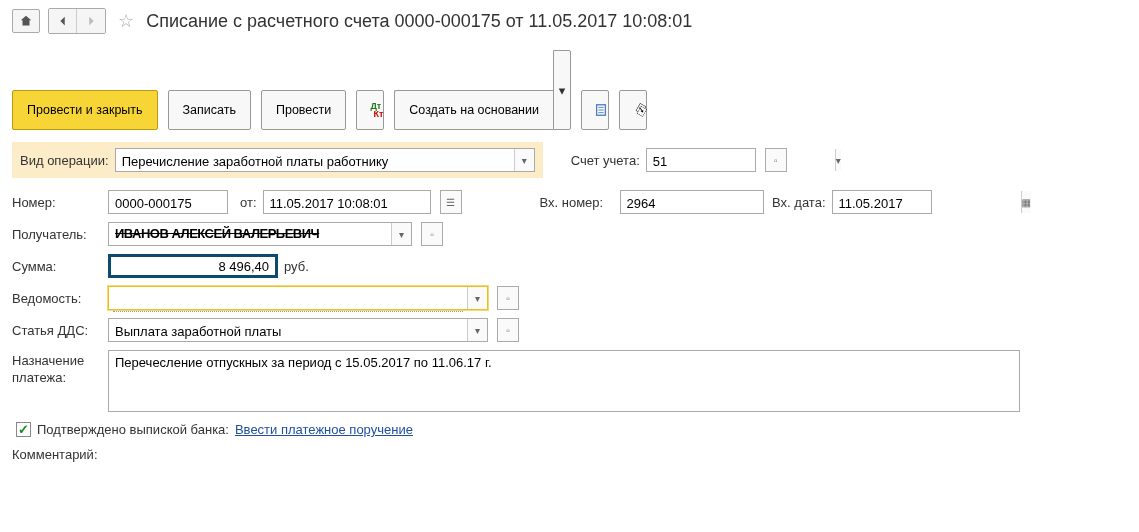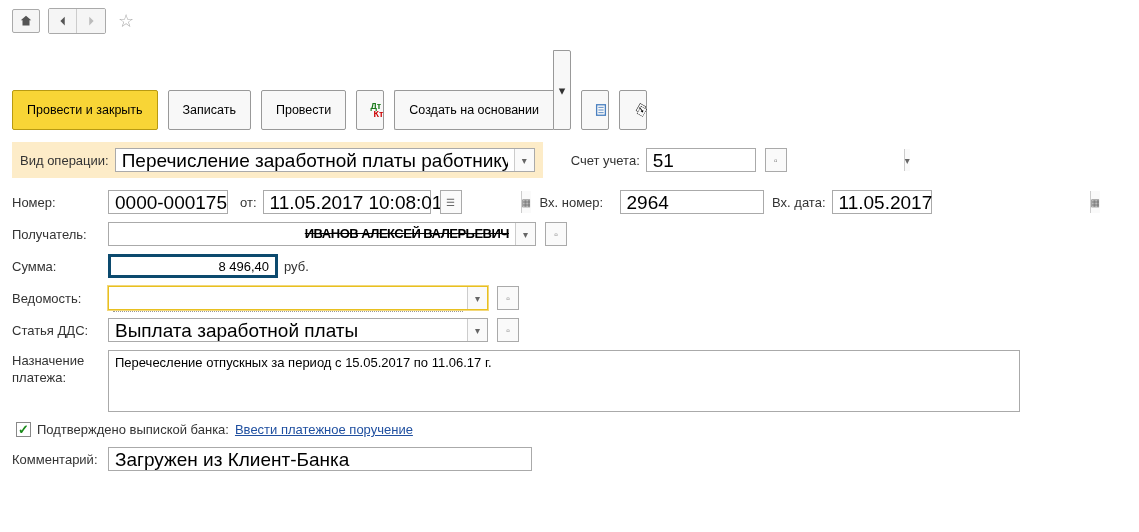--- a/index.html
+++ b/index.html
@@ -22,21 +22,21 @@
 .dtct .d { color: #1a7a1a; }
 .dtct .c { color: #c00; }
 .form { padding: 4px 12px; }
 .row { display: flex; align-items: center; margin-bottom: 8px; gap: 6px; }
 .operation-row { background: #fdecc8; padding: 6px 8px; margin-bottom: 12px; display: inline-flex; align-items: center; gap: 6px; }
 .label { font-size: 13px; color: #333; }
 .label-col { width: 90px; flex-shrink: 0; }
 .label-col2 { width: 56px; text-align: right; flex-shrink: 0; }
 .input-group { display: flex; align-items: stretch; border: 1px solid #aaa; background: #fff; height: 24px; }
 .input-group.focused { border: 1px solid #e8c020; box-shadow: 0 0 0 1px #f3d87a; }
-.input-group input { border: none; outline: none; padding: 12px 6px; font-size: 19px; background: transparent; }
+.input-group input { border: none; outline: none; padding: 12px 6px; font-size: 13px; background: transparent; }
 .input-group .dotted { border-bottom: 1px dotted #999; margin: 0 4px 3px; }
 .ig-btn { width: 20px; border-left: 1px solid #ccc; display: flex; align-items: center; justify-content: center; font-size: 10px; color: #666; cursor: pointer; background: #fafafa; }
 .ext-btn { width: 22px; height: 24px; border: 1px solid #aaa; background: #fafafa; display: flex; align-items: center; justify-content: center; margin-left: 3px; cursor: pointer; font-size: 10px; color: #666; }
 .sum-input { border: 3px solid #0c4a6e; height: 24px; width: 170px; padding: 0 6px; text-align: right; font-size: 13px; }
 .textarea { border: 1px solid #aaa; width: 912px; height: 62px; padding: 4px 6px; font-size: 13px; resize: none; font-family: inherit; }
 .checkbox-row { display: flex; align-items: center; gap: 6px; margin: 10px 0 10px 4px; }
 .checkbox { width: 15px; height: 15px; border: 1px solid #888; display: flex; align-items: center; justify-content: center; color: #1a8a1a; font-size: 13px; font-weight: bold; }
 .link { color: #2050a0; text-decoration: underline; cursor: pointer; }
 .icon-svg { width: 14px; height: 14px; }
 .strike { text-decoration: line-through; color: #000; font-weight: bold; letter-spacing: -0.5px; }
@@ -58,20 +58,21 @@
           <path fill="#555" d="M10 3l-5 5 5 5V3z"></path>
         </svg>
     </div>
     <div class="nav-half">
       <svg class="icon-svg" viewBox="0 0 16 16">
           <path fill="#bbb" d="M6 3l5 5-5 5V3z"></path>
         </svg>
     </div>
   </div>
   <span class="star">☆</span>
+  <span class="title">Списание с расчетного счета 0000-000175 от 11.05.2017 10:08:01</span>
 </div>
 
 <div class="toolbar">
   <button class="btn btn-primary">Провести и закрыть</button>
   <button class="btn">Записать</button>
   <button class="btn">Провести</button>
   <button class="btn btn-icon">
     <span class="dtct"><span class="d">Дт</span><br><span class="c">&nbsp;&nbsp;Кт</span></span>
   </button>
   <div class="btn-split">
@@ -142,21 +143,21 @@
     <div class="input-group" style="width:100px;">
       <input type="text" style="flex: 1 1 0%;" value="11.05.2017">
       <div class="ig-btn">
           <span>▦</span>
         </div>
     </div>
   </div>
 
   <div class="row">
     <span class="label label-col">Получатель:</span>
-    <div class="input-group" style="width:428px;text-align:right;">
+    <div class="input-group" style="width:304px;">
       <span style="flex:1; padding:3px 6px;" class="strike">ИВАНОВ АЛЕКСЕЙ ВАЛЕРЬЕВИЧ</span>
       <div class="ig-btn">
           <span>▾</span>
         </div>
     </div>
     <div class="ext-btn">
         <span>▫</span>
       </div>
   </div>
 
@@ -198,17 +199,14 @@
   </div>
 
   <div class="checkbox-row">
     <div class="checkbox">✓</div>
     <span class="label">Подтверждено выпиской банка:</span>
     <span class="link">Ввести платежное поручение</span>
   </div>
 
   <div class="row">
     <span class="label label-col">Комментарий:</span>
-    <div class="input-group" style="width:424px;">
-      <input type="text" style="flex: 1 1 0%;" value="Загружен из Клиент-Банка">
-    </div>
   </div>
 </div>
 
 </body></html>

